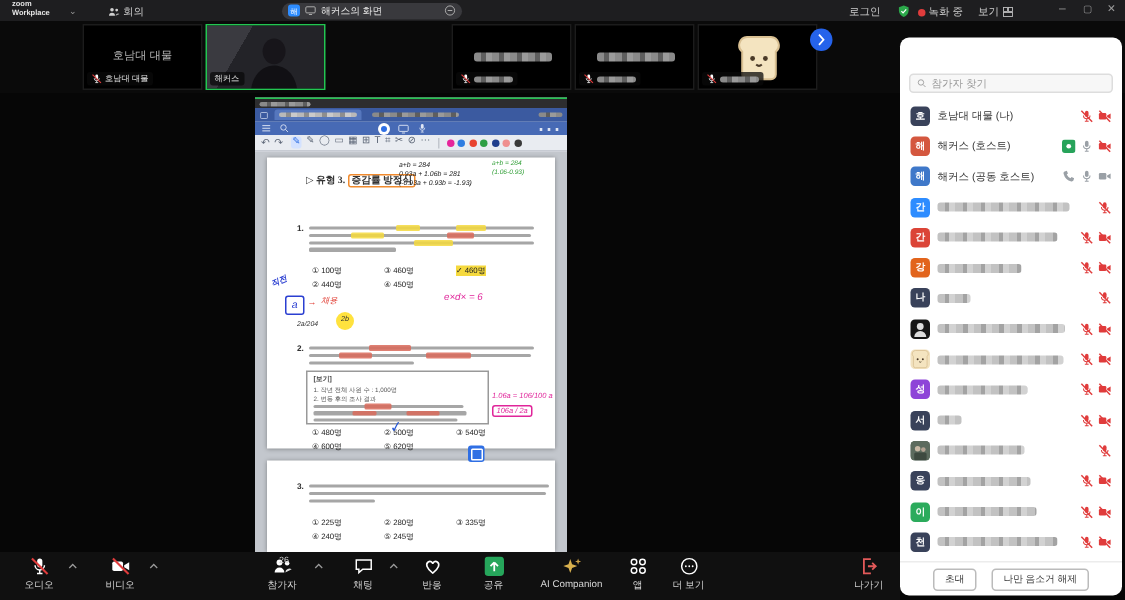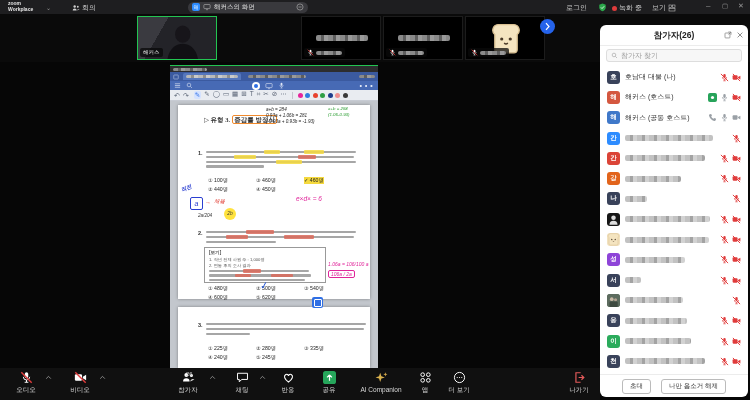--- a/index.html
+++ b/index.html
@@ -149,20 +149,34 @@
             </g>
           </svg>
         </span>
     </div>
     <span class="windot abs" style="left:706px;top:1px">–</span>
     <span class="windot abs" style="left:722px;top:2px;font-size:6.5px">▢</span>
     <span class="windot abs" style="left:738px;top:2px;font-size:7px">✕</span>
   </div>
 
   <div id="strip" class="abs">
+      <div class="tile" style="left: 55px;">
+        <div class="cname">호남대 대물</div>
+        <div class="chip">
+          <span class="ic" style="width: 7px; height: 7px; color: rgb(255, 255, 255);">
+            <svg viewBox="0 0 12 12">
+              <rect x="4.4" y="1.2" width="3.2" height="5.4" rx="1.6" fill="currentColor"></rect>
+              <path d="M3.1 5.4a2.9 2.9 0 0 0 5.8 0" fill="none" stroke="currentColor" stroke-width=".9"></path>
+              <path d="M6 8.3v1.9M4.3 10.4h3.4" stroke="currentColor" stroke-width=".9"></path>
+              <path d="M1.2 1.2l9.6 9.6" stroke="#e03c3c" stroke-width="1.3"></path>
+            </svg>
+          </span>
+          <span>호남대 대물</span>
+        </div>
+      </div>
       <div class="tile active" style="left: 137px;">
         <div class="vbg">
           <svg viewBox="0 0 80 44" style="width:100%;height:100%">
             <ellipse cx="46" cy="18" rx="8" ry="9" fill="#17151a"></ellipse>
             <path d="M30 44c2-12 10-16 16-16s14 4 16 16z" fill="#111014"></path>
           </svg>
         </div>
         <div class="chip">
           <span>해커스</span>
         </div>
@@ -413,34 +427,20 @@
           </div>
         </div>
     </div>
   </div>
   <div id="pgmark" class="abs">
     <span style="width:6px;height:6px;border:1px solid #fff;border-radius:1px;display:block"></span>
   </div>
   <div id="thinline" class="abs"></div>
 
   <div id="panel" class="abs">
-    <div id="panel-head">
-      <div id="panel-title">참가자(26)</div>
-      <span class="ic abs" style="right:16px;top:6px;width:8px;height:8px;color:#666">
-          <svg viewBox="0 0 12 12">
-            <rect x="1.5" y="3" width="7.4" height="7.4" rx="1" fill="none" stroke="currentColor" stroke-width=".9"></rect>
-            <path d="M6.4 1.5h4.1v4.1M10.3 1.7L6.7 5.3" fill="none" stroke="currentColor" stroke-width=".9"></path>
-          </svg>
-        </span>
-      <span class="ic abs" style="right:4px;top:6px;width:8px;height:8px;color:#666">
-          <svg viewBox="0 0 12 12">
-            <path d="M2.4 2.4l7.2 7.2M9.6 2.4L2.4 9.6" stroke="currentColor" stroke-width="1.1"></path>
-          </svg>
-        </span>
-    </div>
     <div id="panel-search">
       <span class="ic" style="width:7px;height:7px;color:#999">
           <svg viewBox="0 0 12 12">
             <circle cx="5.1" cy="5.1" r="3.1" fill="none" stroke="currentColor" stroke-width="1"></circle>
             <path d="M7.5 7.5l2.8 2.8" stroke="currentColor" stroke-width="1"></path>
           </svg>
         </span>
       <span style="font-size:7px;color:#9a9a9a">참가자 찾기</span>
     </div>
     <div id="plist">

